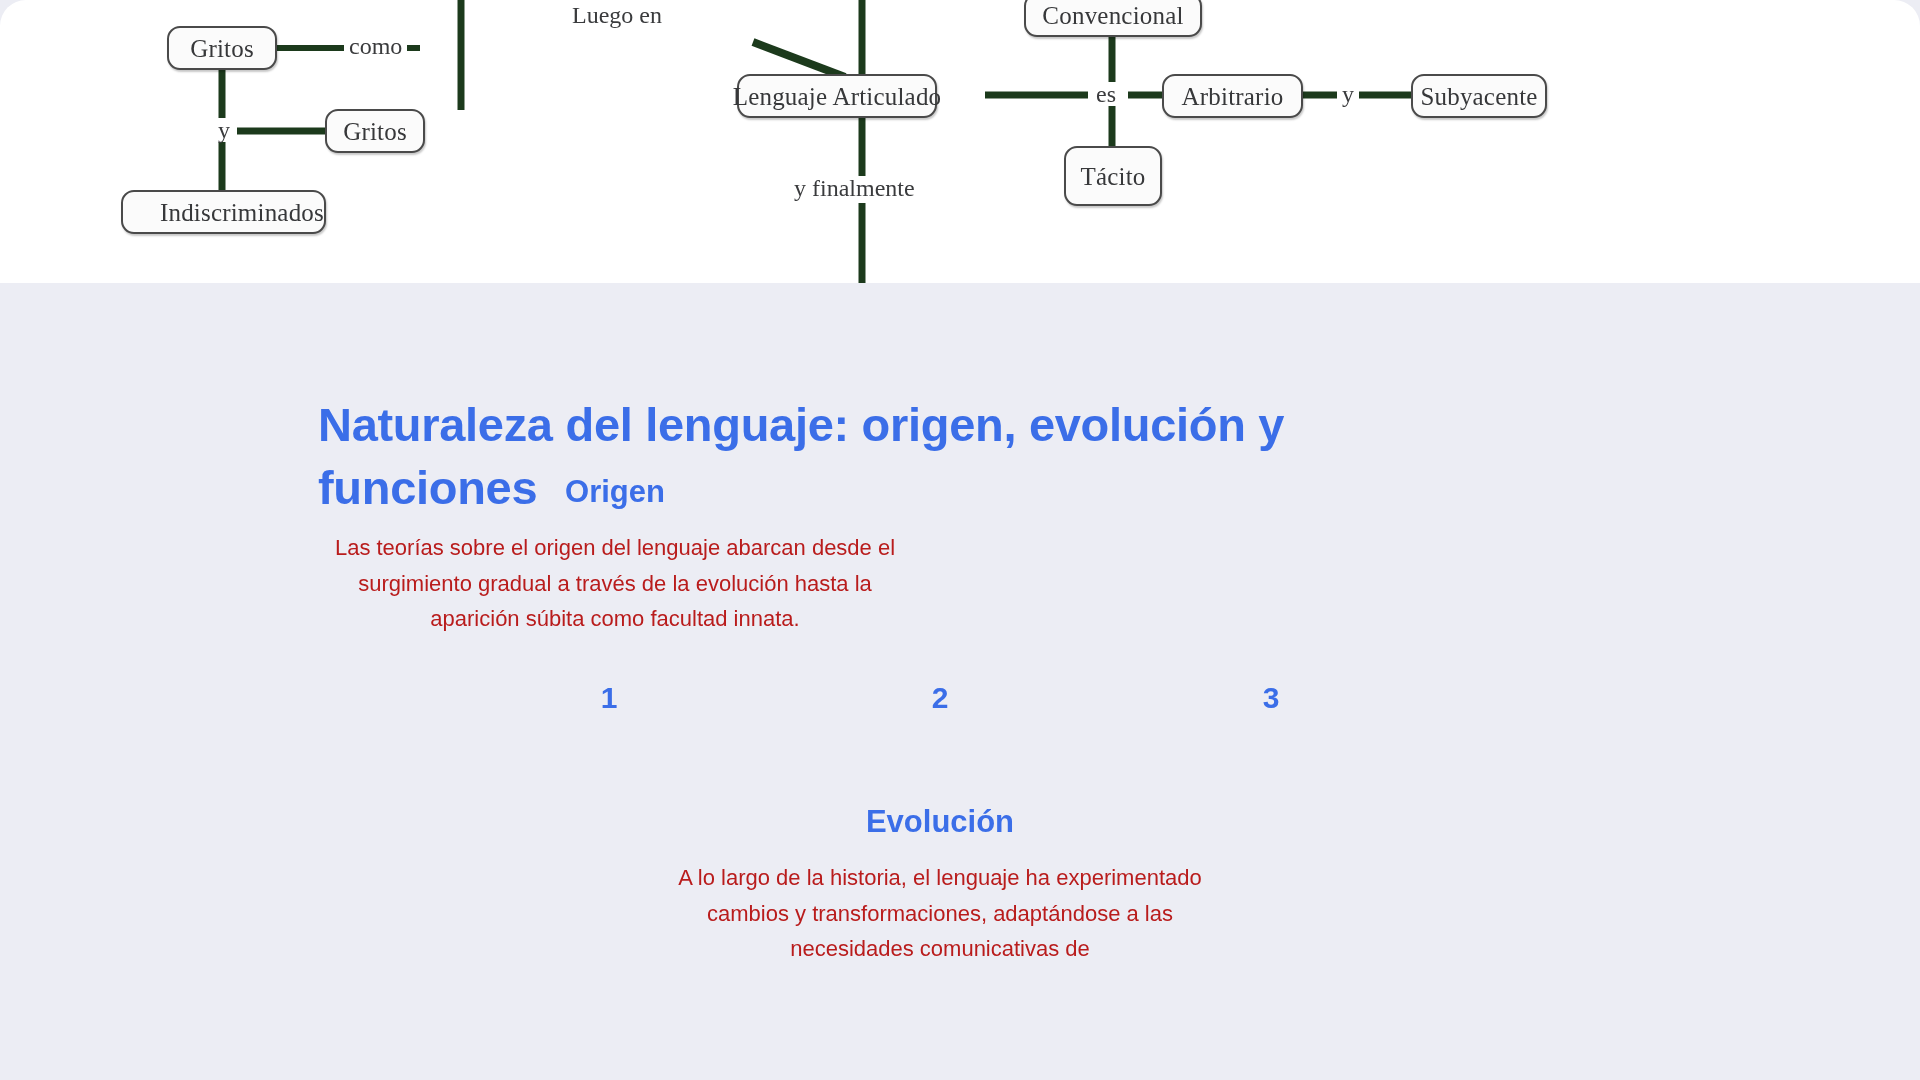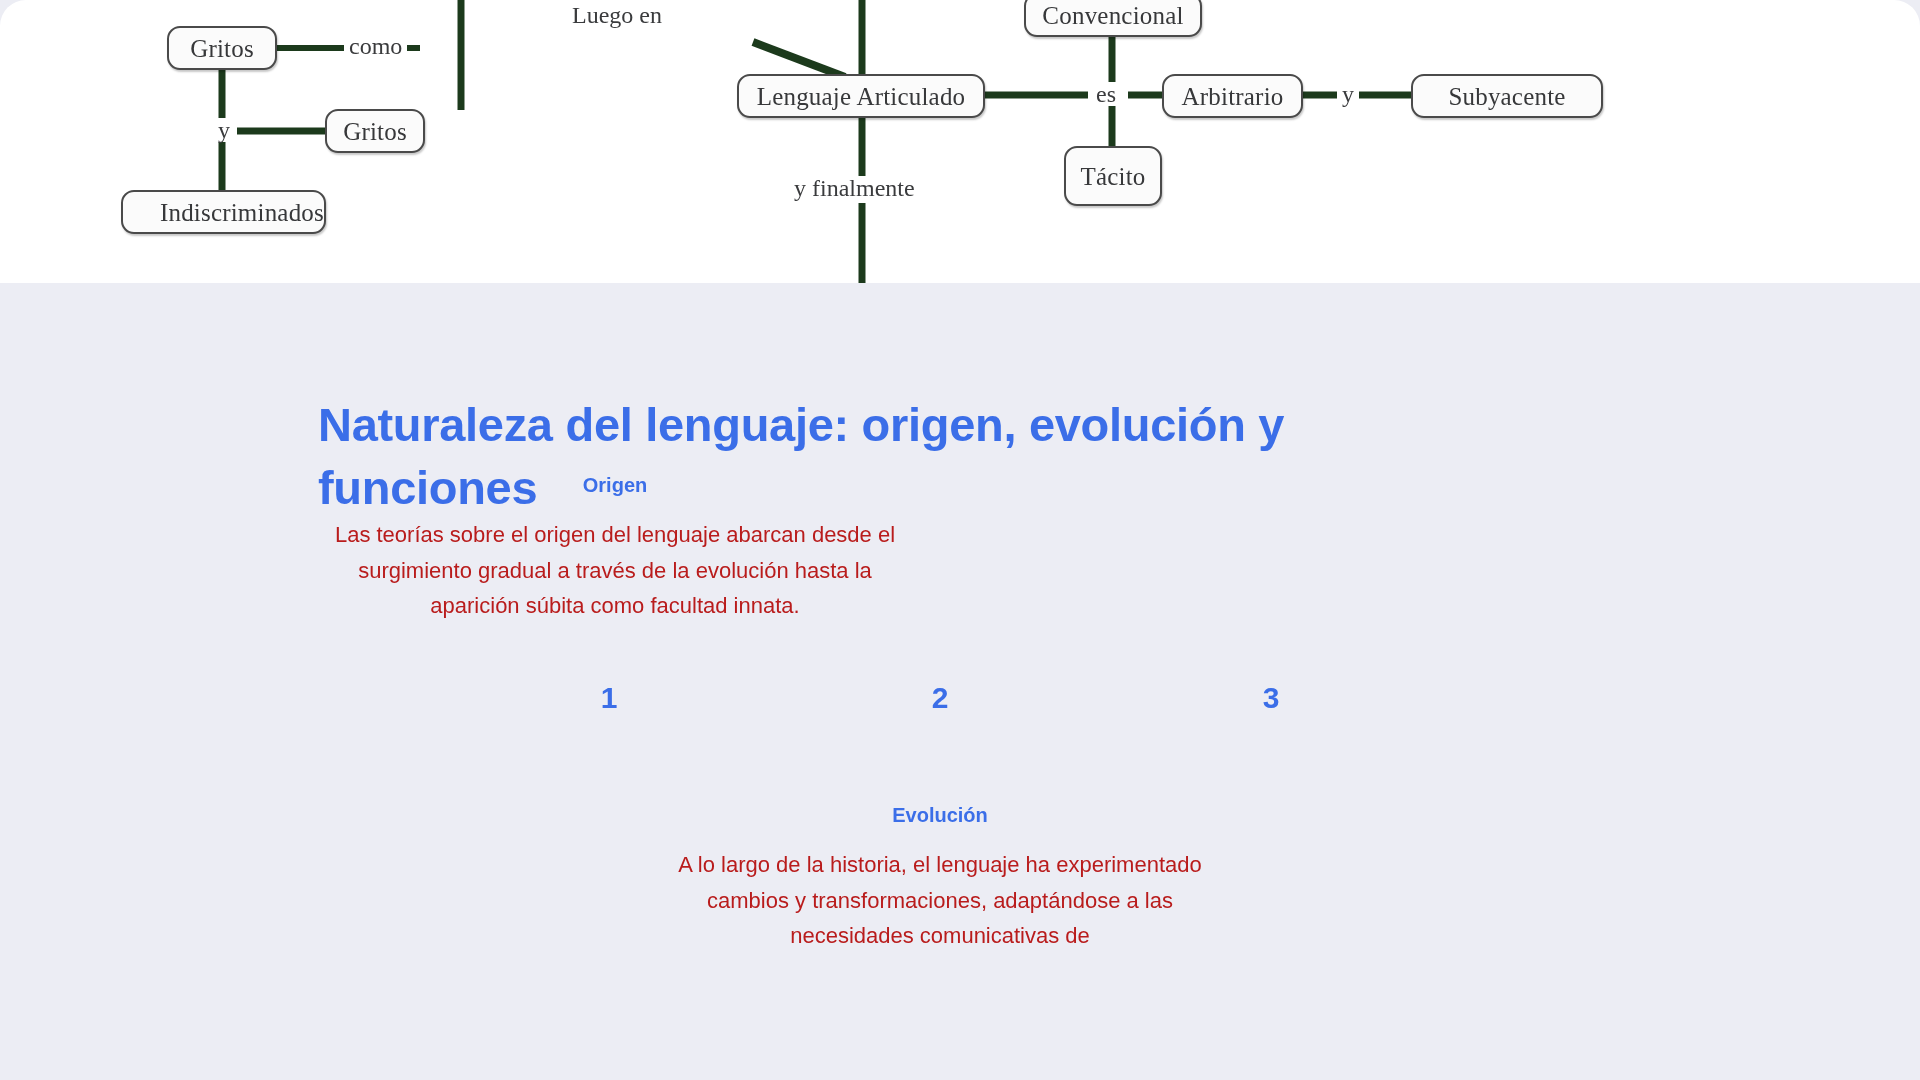--- a/index.html
+++ b/index.html
@@ -101,21 +101,21 @@
   }
 
   .col {
     position: absolute;
     text-align: center;
   }
   .col .col-head {
     color: #3b6ee8;
     font-family: "Liberation Sans", sans-serif;
     font-weight: bold;
-    font-size: 20px;
+    font-size: 31px;
     line-height: 1.2;
     margin: 0 0 20px 0;
   }
   .col .col-body {
     color: #b91c1c;
     font-family: "Liberation Sans", sans-serif;
     font-weight: normal;
     font-size: 22px;
     line-height: 1.62;
     margin: 0;
@@ -193,37 +193,37 @@
       </div>
 
       <div class="node" style="left:325px; top:109px; width:100px; height:44px;">
         <span>Gritos</span>
       </div>
 
       <div class="node" style="left:121px; top:190px; width:205px; height:44px;justify-content:flex-end;">
         <span>Indiscriminados</span>
       </div>
 
-      <div class="node" style="left:737px; top:74px; width:248px; height:44px;">
+      <div class="node" style="left:737px; top:74px; width:200px; height:44px;">
         <span>Lenguaje Articulado</span>
       </div>
 
       <div class="node" style="left:1024px; top:-7px; width:178px; height:44px;">
         <span>Convencional</span>
       </div>
 
       <div class="node" style="left:1064px; top:146px; width:98px; height:60px;">
         <span>Tácito</span>
       </div>
 
       <div class="node" style="left:1162px; top:74px; width:141px; height:44px;">
         <span>Arbitrario</span>
       </div>
 
-      <div class="node" style="left:1411px; top:74px; width:192px; height:44px;align-items:center;">
+      <div class="node" style="left:1411px; top:74px; width:136px; height:44px;align-items:center;">
         <span>Subyacente</span>
       </div>
 
       <span class="linklabel" style="left:344px; top:34px;">como</span>
 
       <span class="linklabel" style="left:213px; top:118px;">y</span>
 
       <span class="linklabel" style="left:567px; top:3px;">Luego en</span>
 
       <span class="linklabel" style="left:789px; top:176px;">y finalmente</span>

